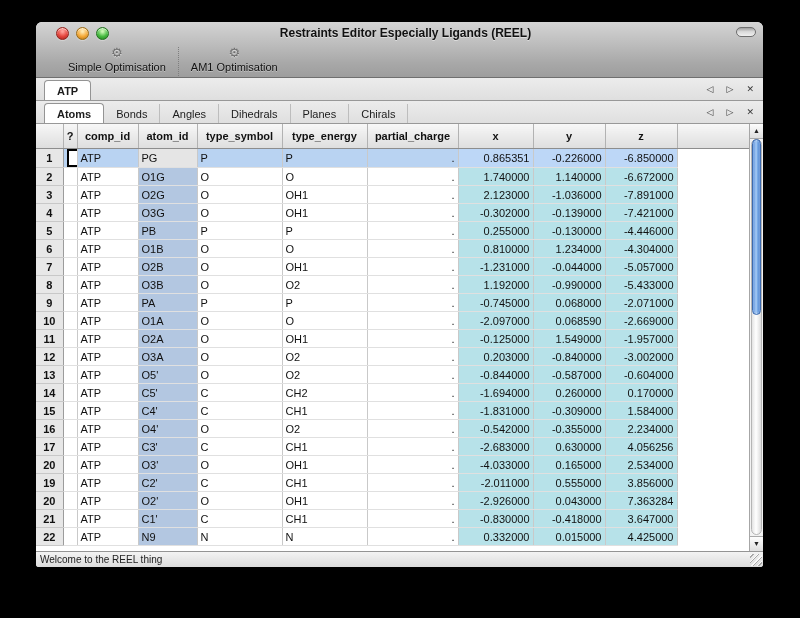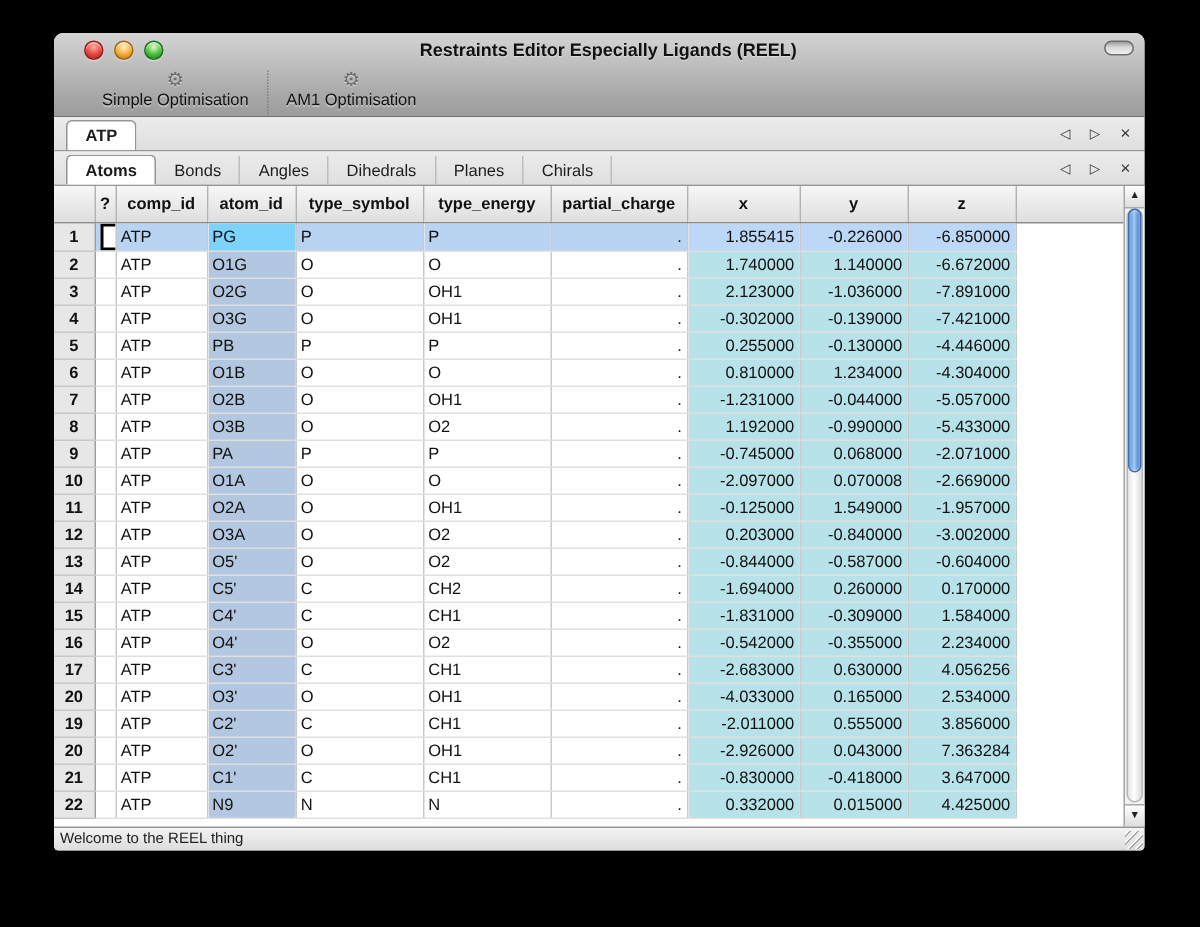--- a/index.html
+++ b/index.html
@@ -75,21 +75,21 @@
   td.rownum{
     background:#e7e7e7;text-align:center;font-weight:700;
     border-right:1px solid #9c9c9c;border-bottom:1px solid #c8c8c8;
   }
   td.atomid{background:#b3c7e1;}
   td.coord{background:#b7e2e9;text-align:right;}
   td.pcharge{text-align:right;}
   td.filler{border-right:none;border-bottom:none;background:#fff;}
   tr.selected td{background:#b9d3f2;}
   tr.selected td.rownum{background:#e7e7e7;}
-  tr.selected td.atomid{background:#7dd3fc;}
+  tr.selected td.atomid{background:#e5e5e5;}
   tr.selected td.coord{background:#bdd7f7;}
   tr.selected td.filler{background:#fff;}
   .focus-box{
     width:11px;height:14px;background:#fff;border:2px solid #000;margin:0 auto;box-sizing:content-box;
   }
   
   .vscroll{
     position:absolute;top:0;right:0;width:14px;height:427px;background:#f2f2f2;
     border-left:1px solid #a6a6a6;box-sizing:border-box;
   }
@@ -205,21 +205,21 @@
           <tr class="selected">
             <td class="rownum">1</td>
             <td class="qcell">
               <div class="focus-box"></div>
             </td>
             <td>ATP</td>
             <td class="atomid">PG</td>
             <td>P</td>
             <td>P</td>
             <td class="pcharge">.</td>
-            <td class="coord">1.855415</td>
+            <td class="coord">0.865351</td>
             <td class="coord">-0.226000</td>
             <td class="coord">-6.850000</td>
             <td class="filler"></td>
           </tr>
           <tr>
             <td class="rownum">2</td>
             <td class="qcell"></td>
             <td>ATP</td>
             <td class="atomid">O1G</td>
             <td>O</td>
@@ -323,21 +323,21 @@
           </tr>
           <tr>
             <td class="rownum">10</td>
             <td class="qcell"></td>
             <td>ATP</td>
             <td class="atomid">O1A</td>
             <td>O</td>
             <td>O</td>
             <td class="pcharge">.</td>
             <td class="coord">-2.097000</td>
-            <td class="coord">0.070008</td>
+            <td class="coord">0.068590</td>
             <td class="coord">-2.669000</td>
             <td class="filler"></td>
           </tr>
           <tr>
             <td class="rownum">11</td>
             <td class="qcell"></td>
             <td>ATP</td>
             <td class="atomid">O2A</td>
             <td>O</td>
             <td>OH1</td>

